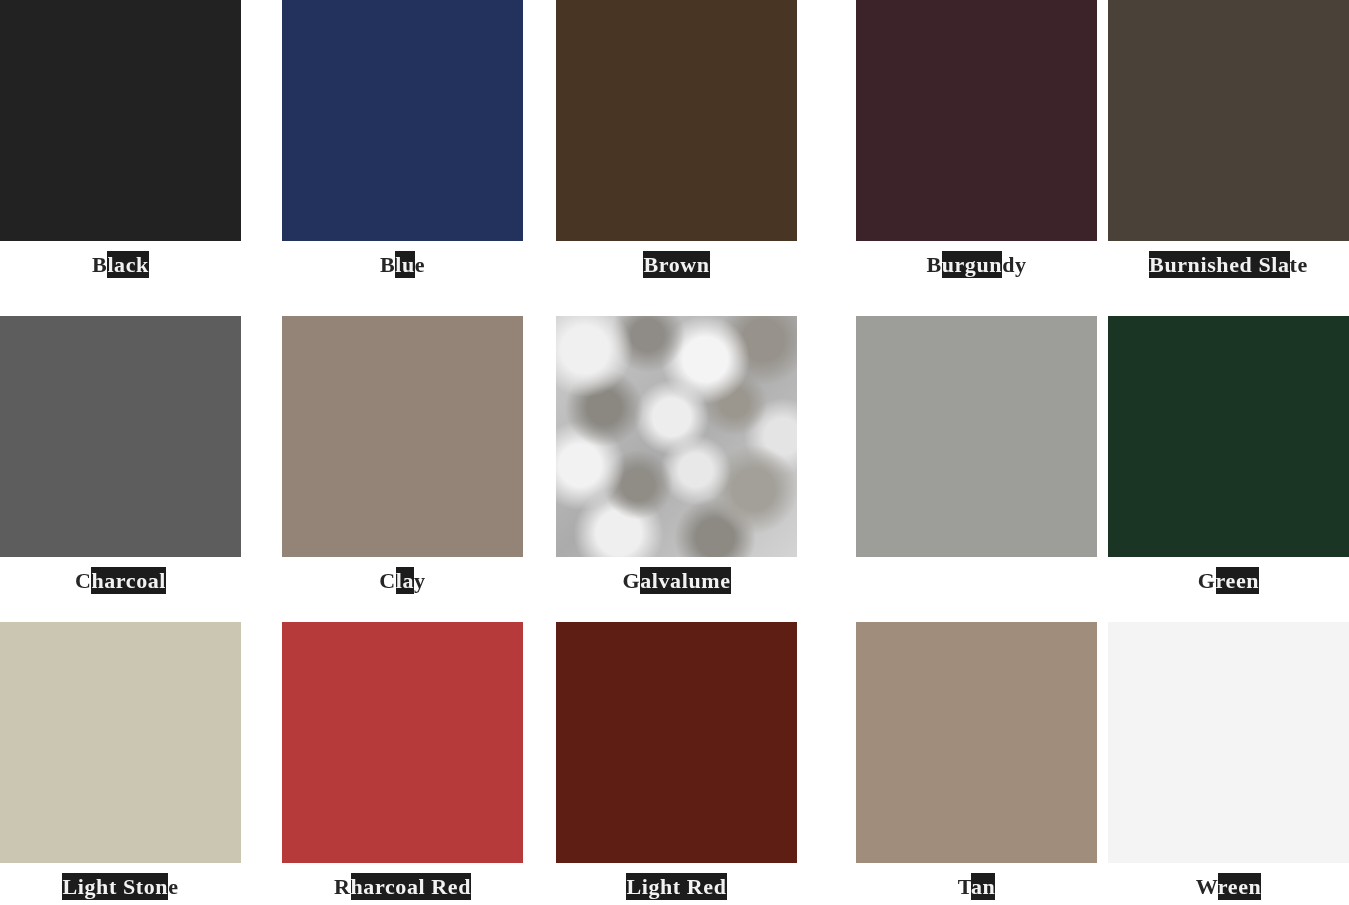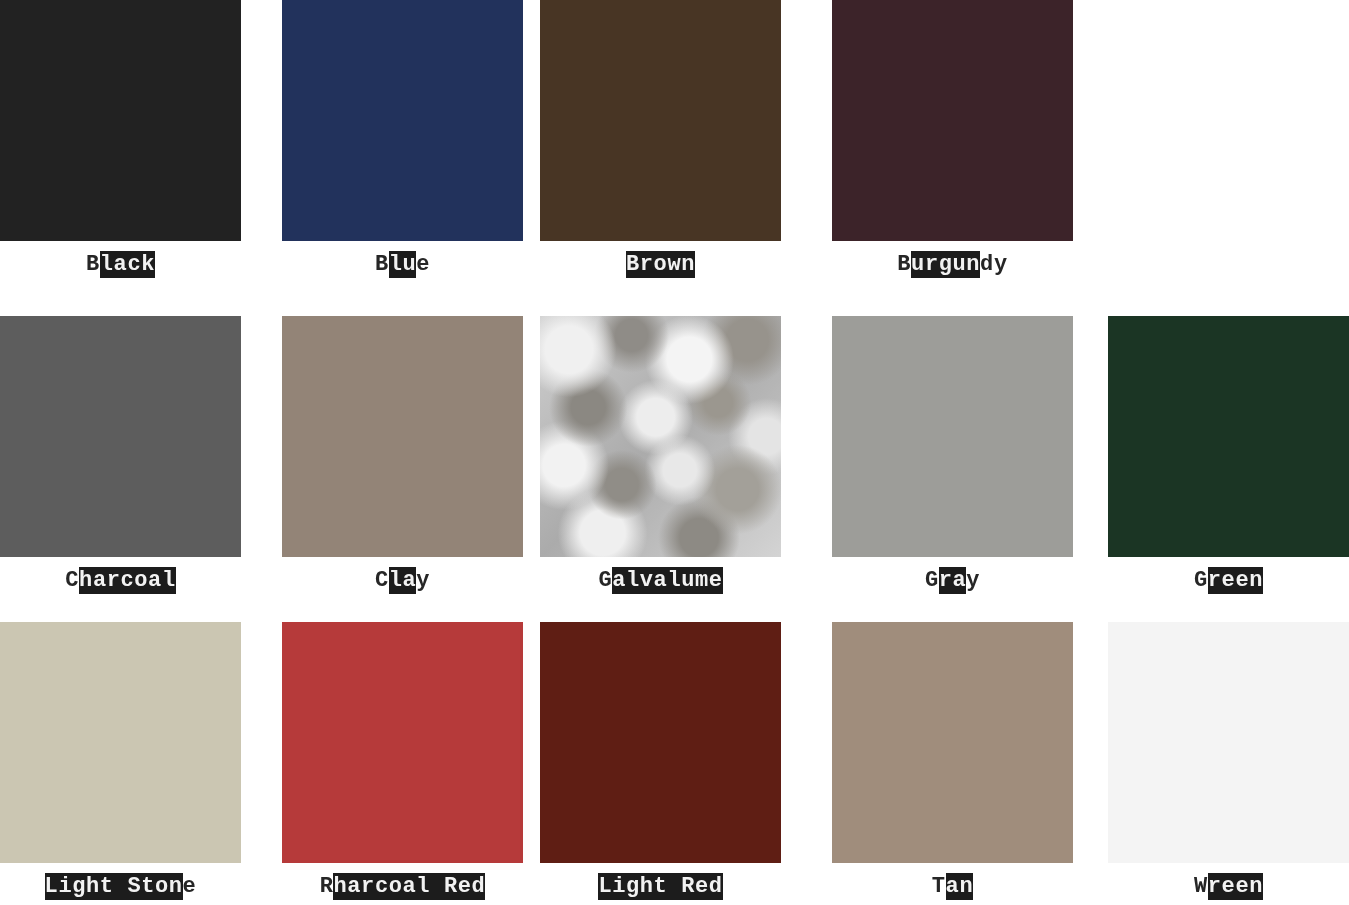--- a/index.html
+++ b/index.html
@@ -40,42 +40,42 @@
     height: 48px;
     display: flex;
     align-items: center;
     justify-content: center;
     overflow: visible;
   }
 
   .swatch-label {
     display: inline-block;
     position: relative;
-    font-family: Liberation Mono, monospace;
+    font-family: Liberation Serif, serif;
     font-size: 22px;
     font-weight: 700;
     letter-spacing: 0.6px;
     line-height: 26px;
     color: #262626;
     white-space: nowrap;
     padding: 1px 0;
   }
 
   
   .swatch-label .hl {
     background: #1c1c1c;
     color: #f2f2f2;
     padding: 1px 0;
   }
 
   
   .col-0 { left: 0px; }
   .col-1 { left: 282px; }
-  .col-2 { left: 540px; }
-  .col-3 { left: 832px; }
+  .col-2 { left: 556px; }
+  .col-3 { left: 856px; }
   .col-4 { left: 1108px; }
 
   
   .row-0 { top: 0px; }
   .row-1 { top: 316px; }
   .row-2 { top: 622px; }
 
   
   .texture-galvalume {
     background-color: #b9b9b9;
@@ -118,43 +118,46 @@
       <div class="swatch-label-row">
         <span class="swatch-label"><span class="hl">Brown</span></span>
       </div>
     </div>
     <div class="swatch-cell col-3 row-0">
       <div class="swatch-chip" style="background-color: rgb(60, 35, 41);"></div>
       <div class="swatch-label-row">
         <span class="swatch-label">B<span class="hl">urgun</span>dy</span>
       </div>
     </div>
+    <div class="swatch-cell col-4 row-0">
+      <div class="swatch-chip" style="background-color: rgb(74, 66, 56);"></div>
+      <div class="swatch-label-row">
+        <span class="swatch-label"><span class="hl">Burnished Sla</span>te</span>
+      </div>
+    </div>
     <div class="swatch-cell col-0 row-1">
       <div class="swatch-chip" style="background-color: rgb(93, 93, 93);"></div>
       <div class="swatch-label-row">
         <span class="swatch-label">C<span class="hl">harcoal</span></span>
       </div>
     </div>
     <div class="swatch-cell col-1 row-1">
       <div class="swatch-chip" style="background-color: rgb(147, 132, 119);"></div>
       <div class="swatch-label-row">
         <span class="swatch-label">C<span class="hl">la</span>y</span>
       </div>
     </div>
     <div class="swatch-cell col-2 row-1">
       <div class="swatch-chip texture-galvalume"></div>
       <div class="swatch-label-row">
         <span class="swatch-label">G<span class="hl">alvalume</span></span>
       </div>
     </div>
     <div class="swatch-cell col-3 row-1">
       <div class="swatch-chip" style="background-color: rgb(157, 157, 153);"></div>
-      <div class="swatch-label-row">
-        <span class="swatch-label">G<span class="hl">ra</span>y</span>
-      </div>
     </div>
     <div class="swatch-cell col-4 row-1">
       <div class="swatch-chip" style="background-color: rgb(27, 53, 36);"></div>
       <div class="swatch-label-row">
         <span class="swatch-label">G<span class="hl">reen</span></span>
       </div>
     </div>
     <div class="swatch-cell col-0 row-2">
       <div class="swatch-chip" style="background-color: rgb(203, 198, 178);"></div>
       <div class="swatch-label-row">

